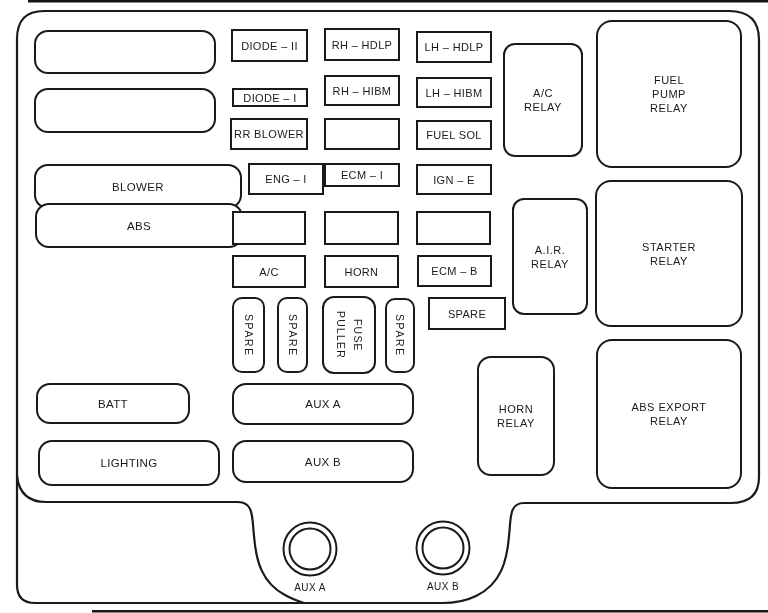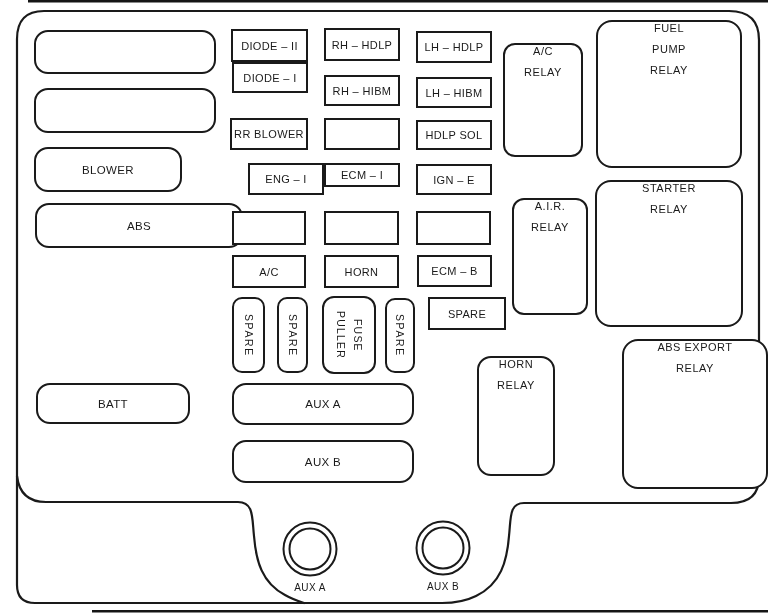--- a/index.html
+++ b/index.html
@@ -34,22 +34,22 @@
     writing-mode:vertical-rl;
     display:flex;flex-direction:column;align-items:center;justify-content:center;
     font-size:10.5px;letter-spacing:1.2px;border-radius:12px;
   }
   .fuse.vert2 span{display:block;line-height:17px;}
   .relay{
     position:absolute;
     border:2px solid var(--line);
     border-radius:16px;
     background:var(--bg);
-    display:flex;flex-direction:column;align-items:center;justify-content:flex-start;
-    gap:9px;font-size:11px;letter-spacing:.5px;white-space:nowrap;
+    display:flex;flex-direction:column;align-items:center;justify-content:center;
+    gap:2px;font-size:11px;letter-spacing:.5px;white-space:nowrap;
   }
   .relay.small{border-radius:12px;}
   .relay div{line-height:12px;}
   .conn-label{
     position:absolute;text-align:center;font-size:10px;letter-spacing:.4px;
   }
 </style>
 </head>
 <body>
 
@@ -69,35 +69,36 @@
 
     <circle cx="310" cy="549" r="26.5" fill="none" stroke="#1a1a1a" stroke-width="2"></circle>
     <circle cx="310" cy="549" r="20.5" fill="none" stroke="#1a1a1a" stroke-width="2"></circle>
 
     <circle cx="443" cy="548" r="26.5" fill="none" stroke="#1a1a1a" stroke-width="2"></circle>
     <circle cx="443" cy="548" r="20.5" fill="none" stroke="#1a1a1a" stroke-width="2"></circle>
   </svg>
 
   <div class="fuse wide" style="left:34px;top:30px;width:182px;height:44px"></div>
   <div class="fuse wide" style="left:34px;top:88px;width:182px;height:45px"></div>
-  <div class="fuse wide" style="left:34px;top:147px;width:148px;height:45px">BLOWER</div>
+  <div class="fuse wide" style="left:34px;top:164px;width:208px;height:45px">BLOWER</div>
   <div class="fuse wide" style="left:35px;top:203px;width:208px;height:45px">ABS</div>
   <div class="fuse wide" style="left:36px;top:383px;width:154px;height:41px">BATT</div>
+  <div class="fuse wide" style="left:38px;top:440px;width:182px;height:46px">LIGHTING</div>
 
   <div class="fuse" style="left:231px;top:29px;width:77px;height:33px">DIODE – II</div>
   <div class="fuse" style="left:324px;top:28px;width:76px;height:33px">RH – HDLP</div>
   <div class="fuse" style="left:416px;top:31px;width:76px;height:32px">LH – HDLP</div>
 
-  <div class="fuse" style="left:232px;top:62px;width:76px;height:31px">DIODE – I</div>
+  <div class="fuse" style="left:232px;top:88px;width:76px;height:19px">DIODE – I</div>
   <div class="fuse" style="left:324px;top:75px;width:76px;height:31px">RH – HIBM</div>
   <div class="fuse" style="left:416px;top:77px;width:76px;height:31px">LH – HIBM</div>
 
   <div class="fuse" style="left:230px;top:118px;width:78px;height:32px">RR BLOWER</div>
   <div class="fuse" style="left:324px;top:118px;width:76px;height:32px"></div>
-  <div class="fuse" style="left:416px;top:120px;width:76px;height:30px">HDLP SOL</div>
+  <div class="fuse" style="left:416px;top:120px;width:76px;height:30px">FUEL SOL</div>
 
   <div class="fuse" style="left:248px;top:163px;width:76px;height:32px">ENG – I</div>
   <div class="fuse" style="left:324px;top:163px;width:76px;height:24px">ECM – I</div>
   <div class="fuse" style="left:416px;top:164px;width:76px;height:31px">IGN – E</div>
 
   <div class="fuse" style="left:232px;top:211px;width:74px;height:34px"></div>
   <div class="fuse" style="left:324px;top:211px;width:75px;height:34px"></div>
   <div class="fuse" style="left:416px;top:211px;width:75px;height:34px"></div>
 
   <div class="fuse" style="left:232px;top:255px;width:74px;height:33px">A/C</div>
@@ -131,21 +132,21 @@
     <div>RELAY</div>
   </div>
   <div class="relay" style="left:595px;top:180px;width:148px;height:147px">
     <div>STARTER</div>
     <div>RELAY</div>
   </div>
   <div class="relay small" style="left:477px;top:356px;width:78px;height:120px;border-radius:14px">
     <div>HORN</div>
     <div>RELAY</div>
   </div>
-  <div class="relay" style="left:622px;top:339px;width:146px;height:150px">
+  <div class="relay" style="left:596px;top:339px;width:146px;height:150px">
     <div>ABS EXPORT</div>
     <div>RELAY</div>
   </div>
 
   <div class="conn-label" style="left:277px;top:582px;width:66px">AUX A</div>
   <div class="conn-label" style="left:410px;top:581px;width:66px">AUX B</div>
 
 </div>
 
 </body></html>

